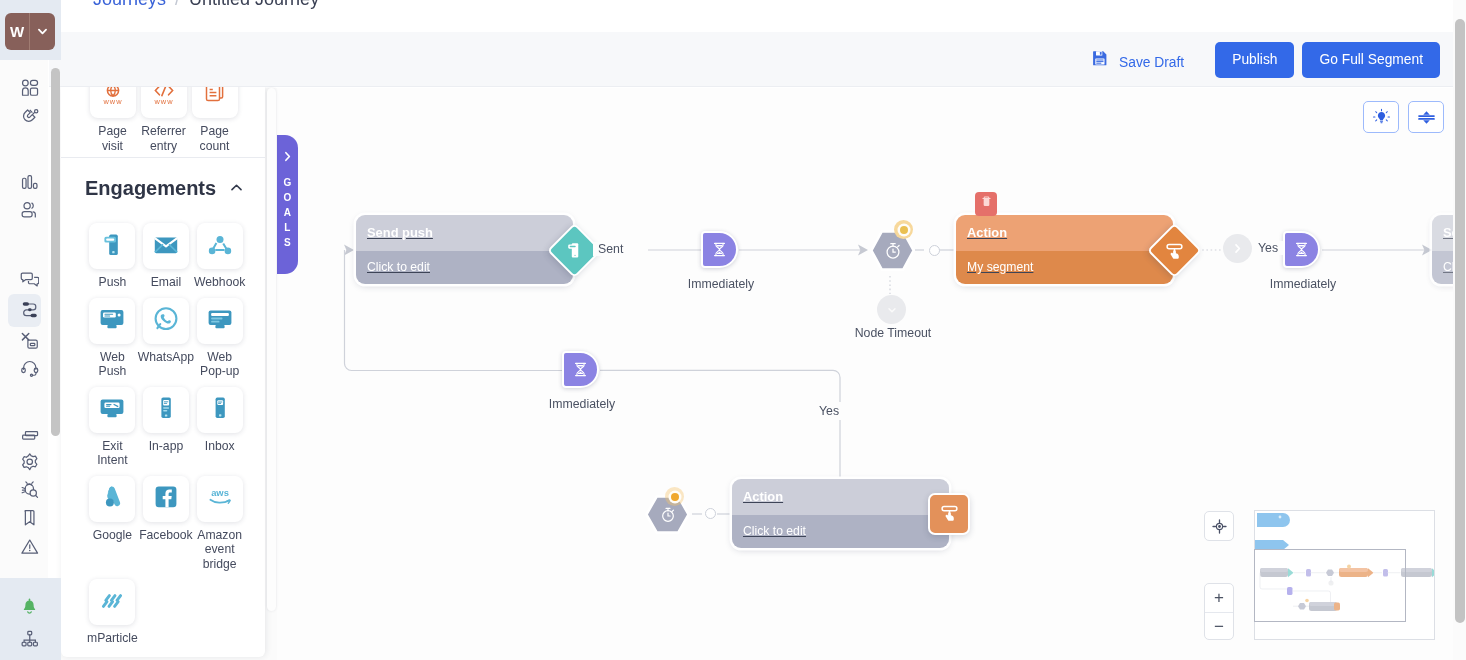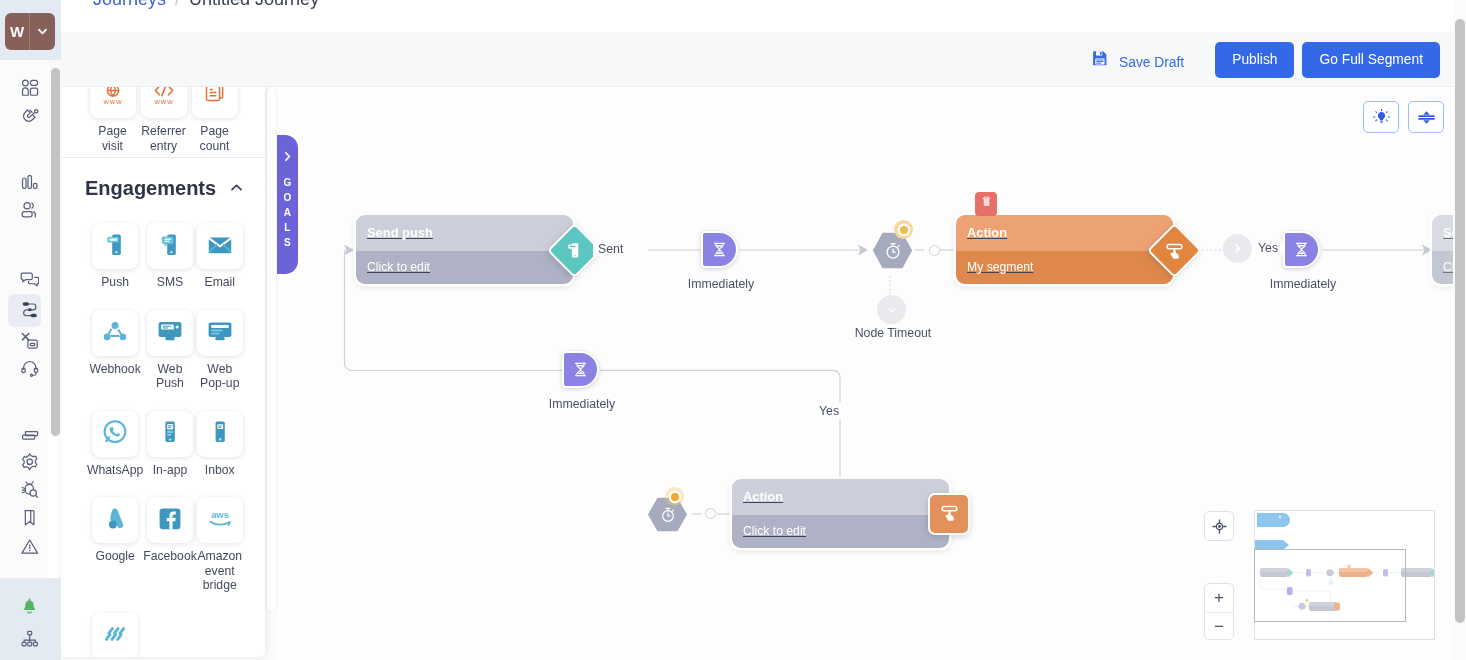--- a/index.html
+++ b/index.html
@@ -30,21 +30,21 @@
 .crumb .cur{color:#3a4054;font-weight:400}
 
 .toolbar{position:absolute;left:49px;top:32px;right:0;height:55px;background:#f7f8fa;border-bottom:1px solid #eceef2;z-index:19}
 .tb-right{position:absolute;right:26px;top:0;height:55px;display:flex;align-items:center;gap:8px}
 .save-draft{display:flex;align-items:flex-end;gap:10px;color:#3369e8;font-size:13.8px;cursor:pointer;padding-right:23px}
 .btn{border:none;border-radius:5px;background:#3369e8;color:#fff;font-size:13.8px;font-family:inherit;padding:0 17px;height:36px;display:flex;align-items:center;justify-content:center;cursor:pointer;white-space:nowrap}
 
 
 .panel{position:absolute;left:61px;top:87px;width:204px;height:570px;background:#fff;border-radius:0 0 6px 6px;box-shadow:1px 0 6px rgba(37,45,70,.1);z-index:18;overflow:hidden}
 .panel-inner{position:absolute;left:0;top:-15px;width:205px;height:800px}
-.grid{display:grid;grid-template-columns:repeat(3,1fr);padding:0 26px;row-gap:14px}
+.grid{display:grid;grid-template-columns:repeat(3,1fr);padding:0 26px;row-gap:2px}
 .tile{display:flex;flex-direction:column;align-items:center;margin-bottom:6px;cursor:pointer}
 .tile .box{width:46px;height:46px;background:#fff;border-radius:8px;box-shadow:0 1px 5px rgba(40,50,80,.14);display:flex;align-items:center;justify-content:center}
 .tile .cap{margin-top:6px;font-size:12.2px;line-height:14.5px;color:#454b5e;text-align:center;white-space:pre-line}
 .divider{height:1px;background:#e9ebf0;margin:-2px 0 0}
 .sec-head{display:flex;align-items:center;justify-content:space-between;padding:19px 21px 23px 24px}
 .sec-head .t{font-size:20px;font-weight:700;color:#2f3546}
 .panel-scroll{position:absolute;left:267px;top:88px;width:9px;height:523px;border-radius:5px;background:#fdfdfd;z-index:22;box-shadow:0 0 3px rgba(40,50,80,.10)}
 
 
 .goals{position:absolute;left:277px;top:135px;width:21px;height:139px;background:#6c63d8;border-radius:0 13px 13px 0;display:flex;flex-direction:column;align-items:center;z-index:17;cursor:pointer;padding-top:15px}
@@ -335,31 +335,20 @@
                   <rect x="6.4" y="5.8" width="11.6" height="5.8" rx="1.6" fill="#69c1dd"></rect>
                   <rect x="8.1" y="7.6" width="8.2" height="2.2" rx="1.1" fill="#fff"></rect>
                   <rect x="14.2" y="20.1" width="2.4" height="2.2" rx=".6" fill="#b6e4f0"></rect>
                 </svg></span>
             </div>
             <div class="cap">Push</div>
           </div>
           <div class="tile">
             <div class="box">
               <span><svg width="28" height="28" viewBox="0 0 28 28">
-                  <rect x="11.2" y="3.6" width="8.6" height="20.4" rx="1.6" fill="#3d97bf"></rect>
-                  <path d="M7.4 5.4h8.4a1.6 1.6 0 0 1 1.6 1.6v4.3a1.6 1.6 0 0 1-1.6 1.6h-3.9l-3.4 2.6v-2.6h-1.1a1.6 1.6 0 0 1-1.6-1.6V7a1.6 1.6 0 0 1 1.6-1.6Z" fill="#69c1dd"></path>
-                  <path d="M9 8.2h5.6M9 10.4h3.8" stroke="#fff" stroke-width="1.2" stroke-linecap="round"></path>
-                  <rect x="14.2" y="20.1" width="2.4" height="2.2" rx=".6" fill="#b6e4f0"></rect>
-                </svg></span>
-            </div>
-            <div class="cap">SMS</div>
-          </div>
-          <div class="tile">
-            <div class="box">
-              <span><svg width="28" height="28" viewBox="0 0 28 28">
                   <rect x="2.8" y="6.4" width="22.4" height="15.8" rx="1.4" fill="#3d97bf"></rect>
                   <path d="m2.8 7.2 11.2 8.2 11.2-8.2" fill="none" stroke="#fff" stroke-width="2.1" stroke-linejoin="round"></path>
                   <path d="M2.8 21.4 11 13.4M25.2 21.4 17 13.4" stroke="#5ab5d6" stroke-width="1.6"></path>
                 </svg></span>
             </div>
             <div class="cap">Email</div>
           </div>
           <div class="tile">
             <div class="box">
               <span><svg width="28" height="28" viewBox="0 0 28 28">
@@ -381,39 +370,51 @@
                   <path d="M7 9.3h7.6M7 11h4.6" stroke="#3d97bf" stroke-width="1.1" stroke-linecap="round"></path>
                   <circle cx="21.1" cy="9.9" r="1.5" fill="#fff"></circle>
                   <rect x="9.4" y="20" width="9.2" height="3.2" rx="1" fill="#3d97bf"></rect>
                 </svg></span>
             </div>
             <div class="cap">Web Push</div>
           </div>
           <div class="tile">
             <div class="box">
               <span><svg width="28" height="28" viewBox="0 0 28 28">
+                  <circle cx="14" cy="13.6" r="10.4" fill="none" stroke="#5ab5d6" stroke-width="2.1"></circle>
+                  <path d="M5.4 23.2 8.3 19" stroke="#5ab5d6" stroke-width="2.1" stroke-linecap="round"></path>
+                  <path d="M10.5 9.3c1.2-.5 1.7.2 2 1 .3.9-.3 1.4-.6 1.8-.3.4.4 1.7 1.4 2.6 1 .9 2.2 1.5 2.6 1.2.4-.3.9-1 1.8-.7.9.4 1.5.9 1 2-.4 1-1.8 1.7-3.4 1.2-1.7-.5-3.6-1.8-4.9-3.3-1.3-1.5-2-3.3-1.6-4.6.2-.7.9-1 1.7-1.2Z" fill="#5ab5d6"></path>
+                </svg></span>
+            </div>
+            <div class="cap">WhatsApp</div>
+          </div>
+          <div class="tile">
+            <div class="box">
+              <span><svg width="28" height="28" viewBox="0 0 28 28">
                   <rect x="2.6" y="5.6" width="22.8" height="14.4" rx="2" fill="#3d97bf"></rect>
                   <rect x="5.1" y="8" width="17.8" height="3" rx="1.1" fill="#fff"></rect>
                   <rect x="5.1" y="12.6" width="11.4" height="1.8" rx=".9" fill="#7fc8e2"></rect>
                   <rect x="5.1" y="15.8" width="8.4" height="1.8" rx=".9" fill="#7fc8e2"></rect>
                   <rect x="9.4" y="20" width="9.2" height="3.2" rx="1" fill="#3d97bf"></rect>
                 </svg></span>
             </div>
             <div class="cap">Web
 Pop-up</div>
           </div>
           <div class="tile">
             <div class="box">
               <span><svg width="28" height="28" viewBox="0 0 28 28">
-                  <circle cx="14" cy="13.6" r="10.4" fill="none" stroke="#5ab5d6" stroke-width="2.1"></circle>
-                  <path d="M5.4 23.2 8.3 19" stroke="#5ab5d6" stroke-width="2.1" stroke-linecap="round"></path>
-                  <path d="M10.5 9.3c1.2-.5 1.7.2 2 1 .3.9-.3 1.4-.6 1.8-.3.4.4 1.7 1.4 2.6 1 .9 2.2 1.5 2.6 1.2.4-.3.9-1 1.8-.7.9.4 1.5.9 1 2-.4 1-1.8 1.7-3.4 1.2-1.7-.5-3.6-1.8-4.9-3.3-1.3-1.5-2-3.3-1.6-4.6.2-.7.9-1 1.7-1.2Z" fill="#5ab5d6"></path>
-                </svg></span>
-            </div>
-            <div class="cap">WhatsApp</div>
+                  <rect x="2.6" y="5.6" width="22.8" height="14.4" rx="2" fill="#3d97bf"></rect>
+                  <rect x="6.4" y="8.6" width="15.2" height="5.4" rx="1.3" fill="#fff"></rect>
+                  <path d="M8.6 10.6h4.4M8.6 12.2h3" stroke="#3d97bf" stroke-width="1.1" stroke-linecap="round"></path>
+                  <path d="m15.6 10.2 4.6 2.4" stroke="#3d97bf" stroke-width="1.2"></path>
+                  <rect x="9.4" y="20" width="9.2" height="3.2" rx="1" fill="#3d97bf"></rect>
+                </svg></span>
+            </div>
+            <div class="cap">Exit Intent</div>
           </div>
           <div class="tile">
             <div class="box">
               <span><svg width="28" height="28" viewBox="0 0 28 28">
                   <rect x="9.4" y="3.4" width="9.4" height="20.6" rx="1.7" fill="#3d97bf"></rect>
                   <rect x="11.1" y="6" width="6" height="5.4" rx="1" fill="#fff"></rect>
                   <path d="M12.3 7.8h3.6M12.3 9.4h2.4" stroke="#3d97bf" stroke-width=".9" stroke-linecap="round"></path>
                   <rect x="11.1" y="13.2" width="6" height="1.5" rx=".7" fill="#a7dcee"></rect>
                   <rect x="11.1" y="16" width="4.2" height="1.5" rx=".7" fill="#a7dcee"></rect>
                   <rect x="12.9" y="20.4" width="2.4" height="2.2" rx=".6" fill="#b6e4f0"></rect>

